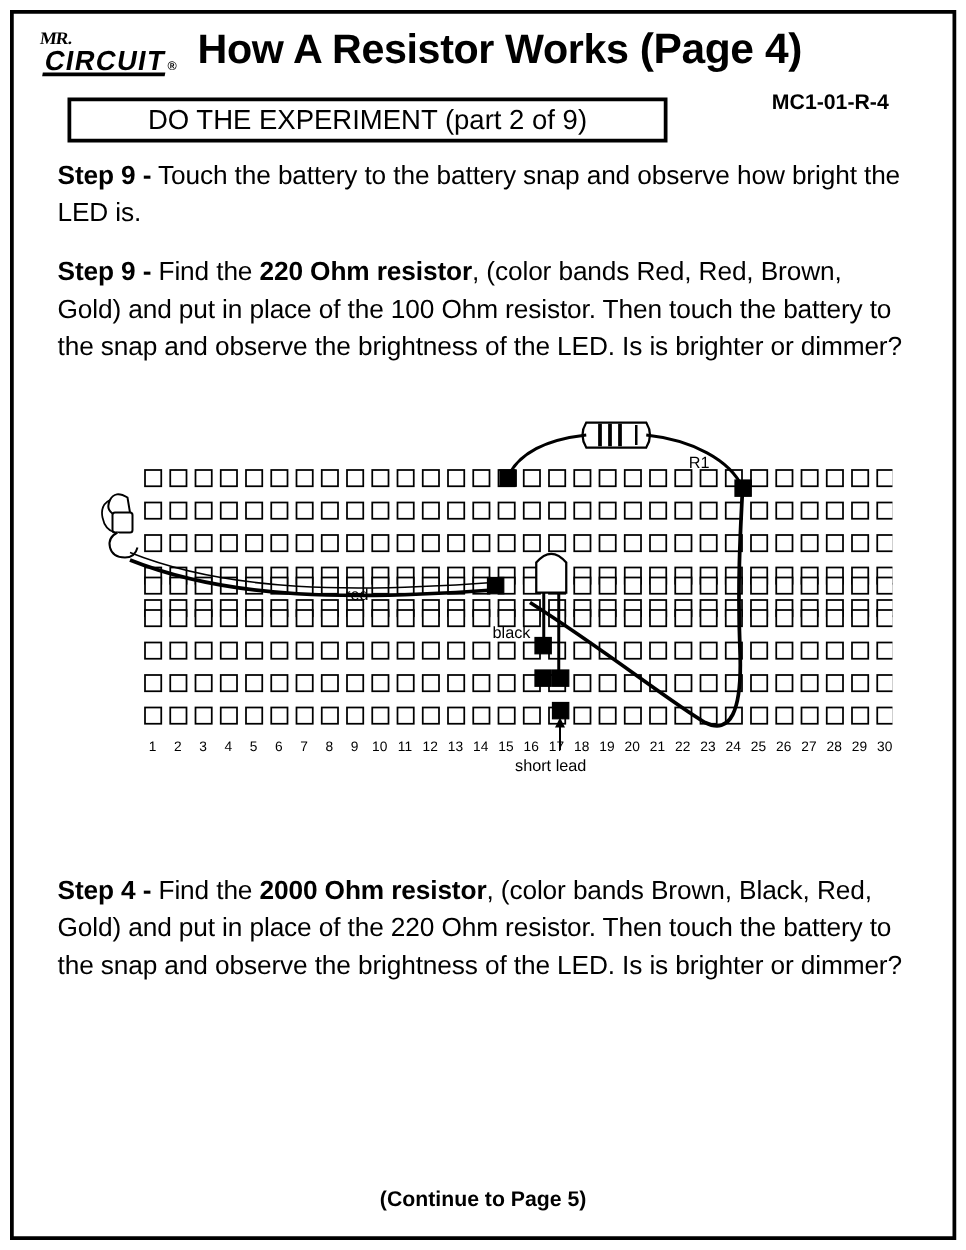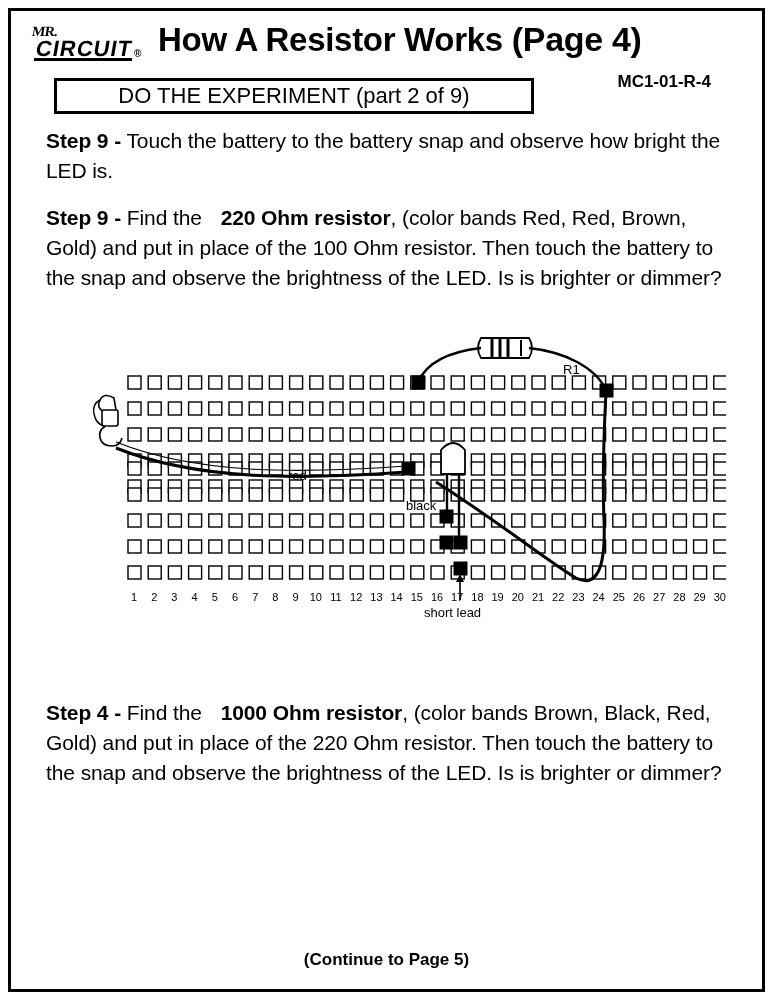--- a/index.html
+++ b/index.html
@@ -120,29 +120,29 @@
   }
   
   .step {
     position: absolute;
     left: 46px;
     right: 46px;
     font-size: 21px;
     line-height: 30px;
     letter-spacing: -0.1px;
   }
-  .step b { font-weight: bold; margin-left: 13px; }
+  .step b { font-weight: bold; }
   .step .lbl { font-weight: bold; }
   #step5 { top: 126px; }
   #step6 { top: 203px; }
   #step7 { top: 698px; }
   
   .figure {
     position: absolute;
-    left: 76px;
+    left: 64px;
     top: 330px;
     width: 650px;
     height: 345px;
   }
   .bb-svg { display: block; }
   
   .footer {
     position: absolute;
     left: 0;
     right: 0;
@@ -587,17 +587,17 @@
           <text x="563" y="271" text-anchor="middle">26</text>
           <text x="583.1999999999999" y="271" text-anchor="middle">27</text>
           <text x="603.4" y="271" text-anchor="middle">28</text>
           <text x="623.6" y="271" text-anchor="middle">29</text>
           <text x="643.8" y="271" text-anchor="middle">30</text>
         </g>
     </svg>
   </div>
 
   <div class="step" id="step7">
-    <span class="lbl">Step 4 -</span><span> Find the </span><b>1000 Ohm resistor</b><span>, (color bands Brown, Black, Red, Gold) and put in place of the 220 Ohm resistor. Then touch the battery to the snap and observe the brightness of the LED.  Is is brighter or dimmer?</span>
+    <span class="lbl">Step 4 -</span><span> Find the </span><b>2000 Ohm resistor</b><span>, (color bands Brown, Black, Red, Gold) and put in place of the 220 Ohm resistor. Then touch the battery to the snap and observe the brightness of the LED.  Is is brighter or dimmer?</span>
   </div>
 
   <div class="footer">(Continue to Page 5)</div>
 </div>
 
 </body></html>

